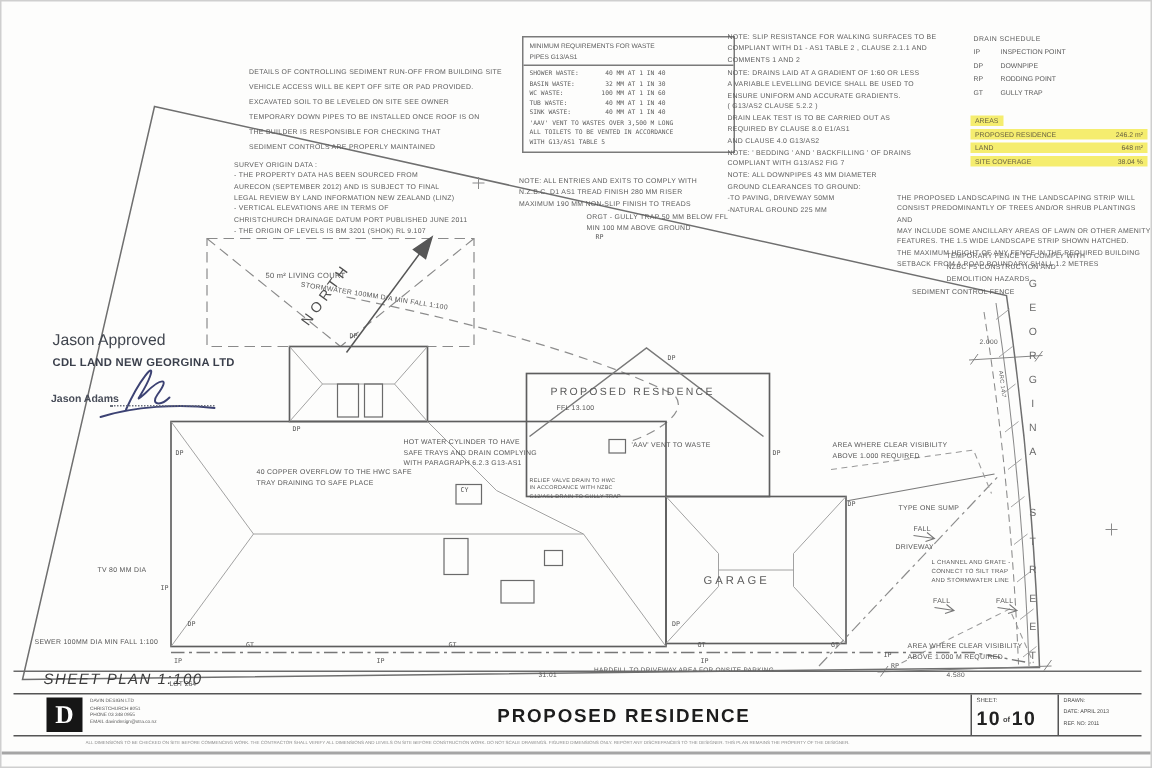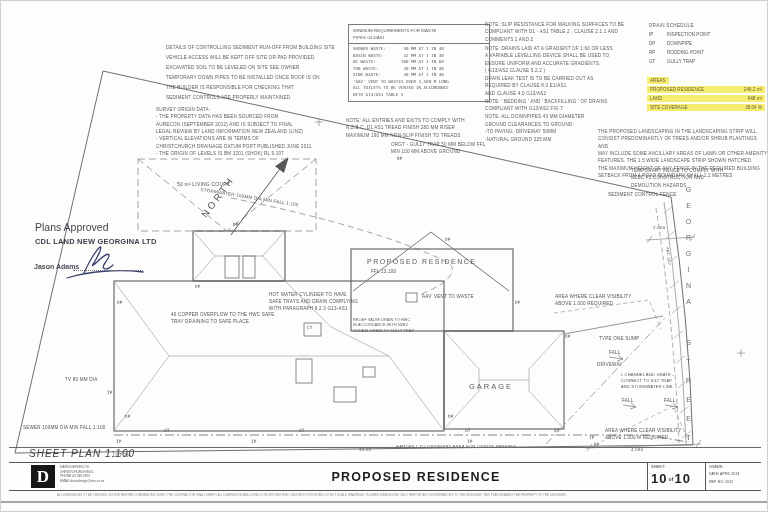--- a/index.html
+++ b/index.html
@@ -216,21 +216,21 @@
   <div class="lbl" style="left:607px;top:191px;">SEDIMENT CONTROL FENCE</div>
 
   <div class="note" style="left:155px;top:105px;width:190px;">SURVEY ORIGIN DATA :
 - THE PROPERTY DATA HAS BEEN SOURCED FROM
 AURECON (SEPTEMBER 2012) AND IS SUBJECT TO FINAL
 LEGAL REVIEW BY LAND INFORMATION NEW ZEALAND (LINZ)
 - VERTICAL ELEVATIONS ARE IN TERMS OF
 CHRISTCHURCH DRAINAGE DATUM PORT PUBLISHED JUNE 2011
 - THE ORIGIN OF LEVELS IS BM 3201 (SHOK) RL 9.107</div>
 
-  <div class="approve1">Plans Approved</div>
+  <div class="approve1">Jason Approved</div>
   <div class="approve2">CDL LAND NEW GEORGINA LTD</div>
   <div class="signatory">Jason Adams</div>
   <div class="sigdots"></div>
 
   <div class="northlbl">NORTH</div>
 
   <div class="lbl" style="left:176px;top:180px;font-size:5px;">50 m² LIVING COURT</div>
   <div class="lbl rot" style="left:200px;top:186px;transform:rotate(9deg);">STORMWATER 100MM DIA MIN FALL 1:100</div>
 
   <div class="lbl" style="left:366px;top:256px;font-size:7px;letter-spacing:1.5px;color:#5a5a5a;">PROPOSED RESIDENCE</div>

